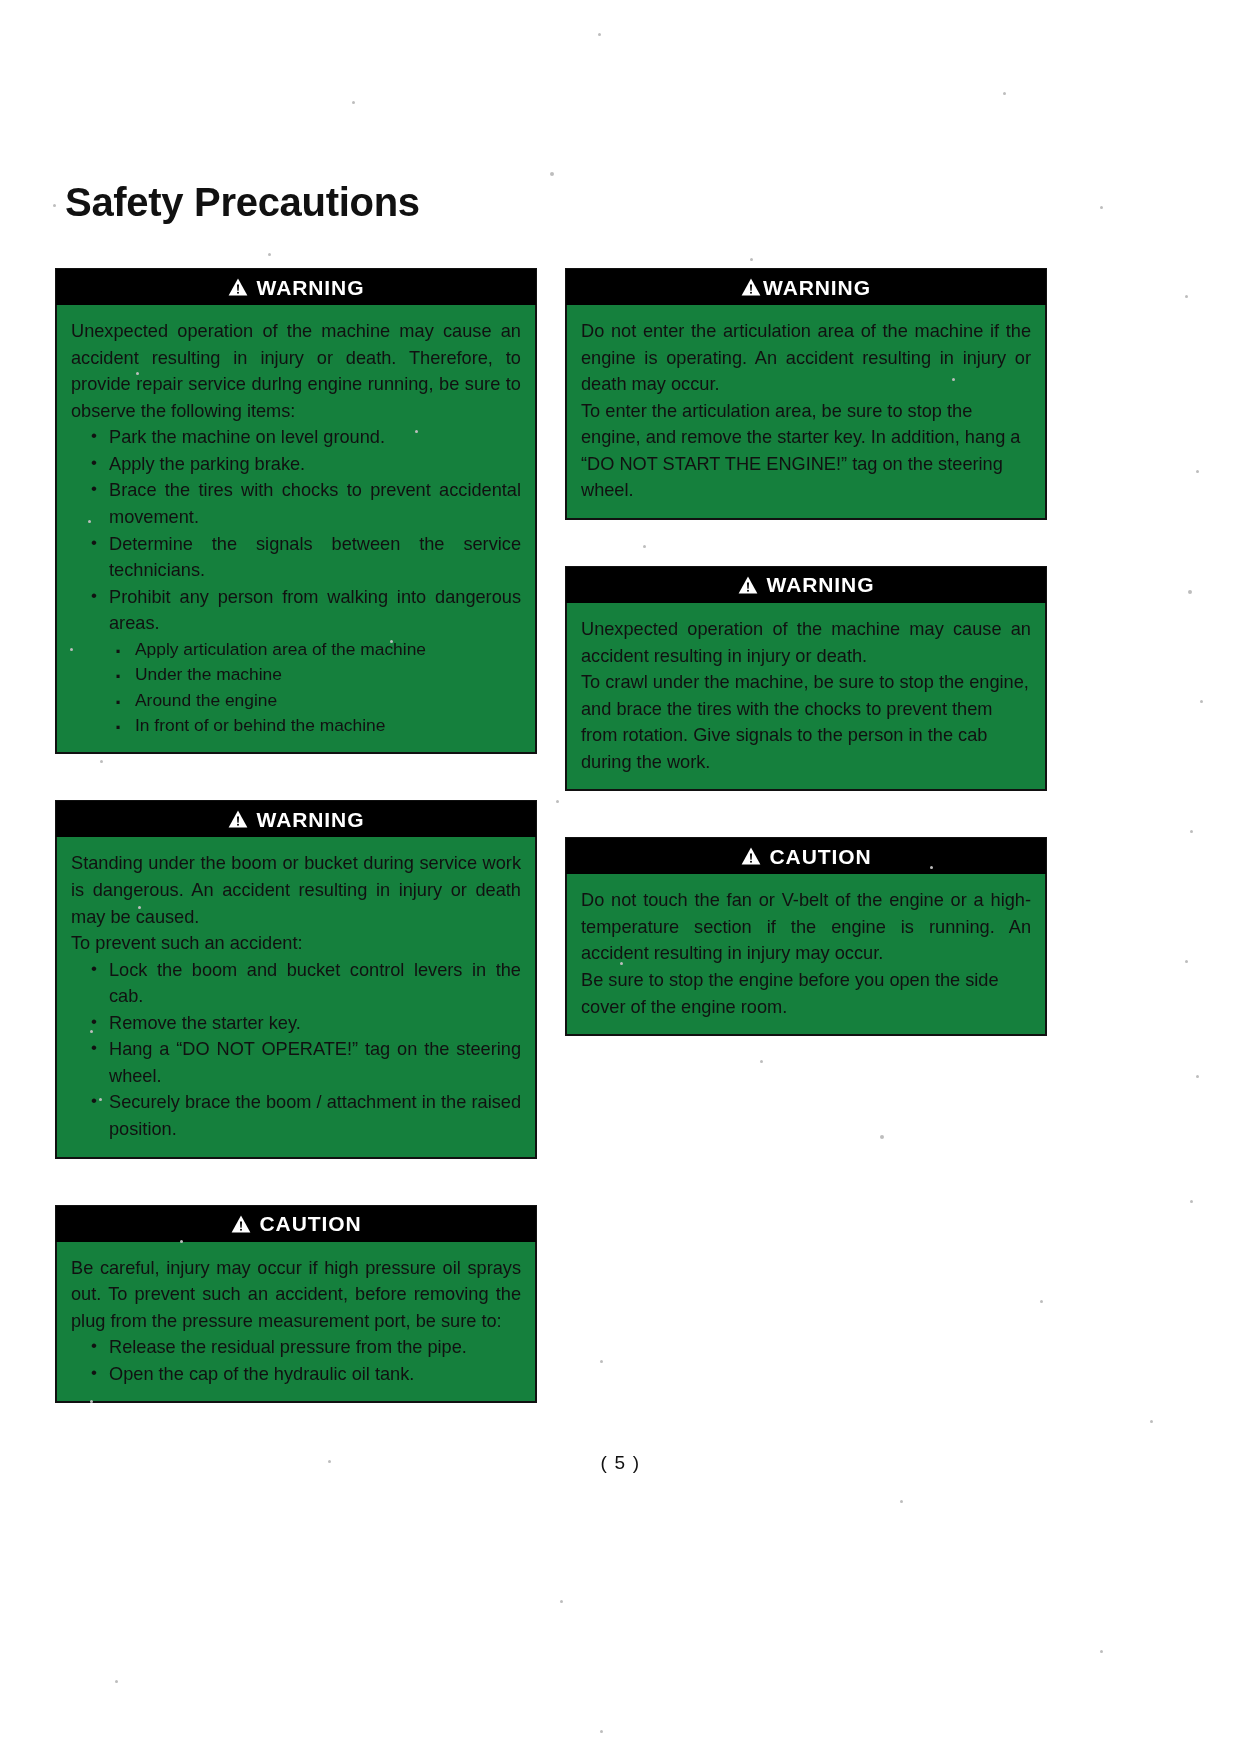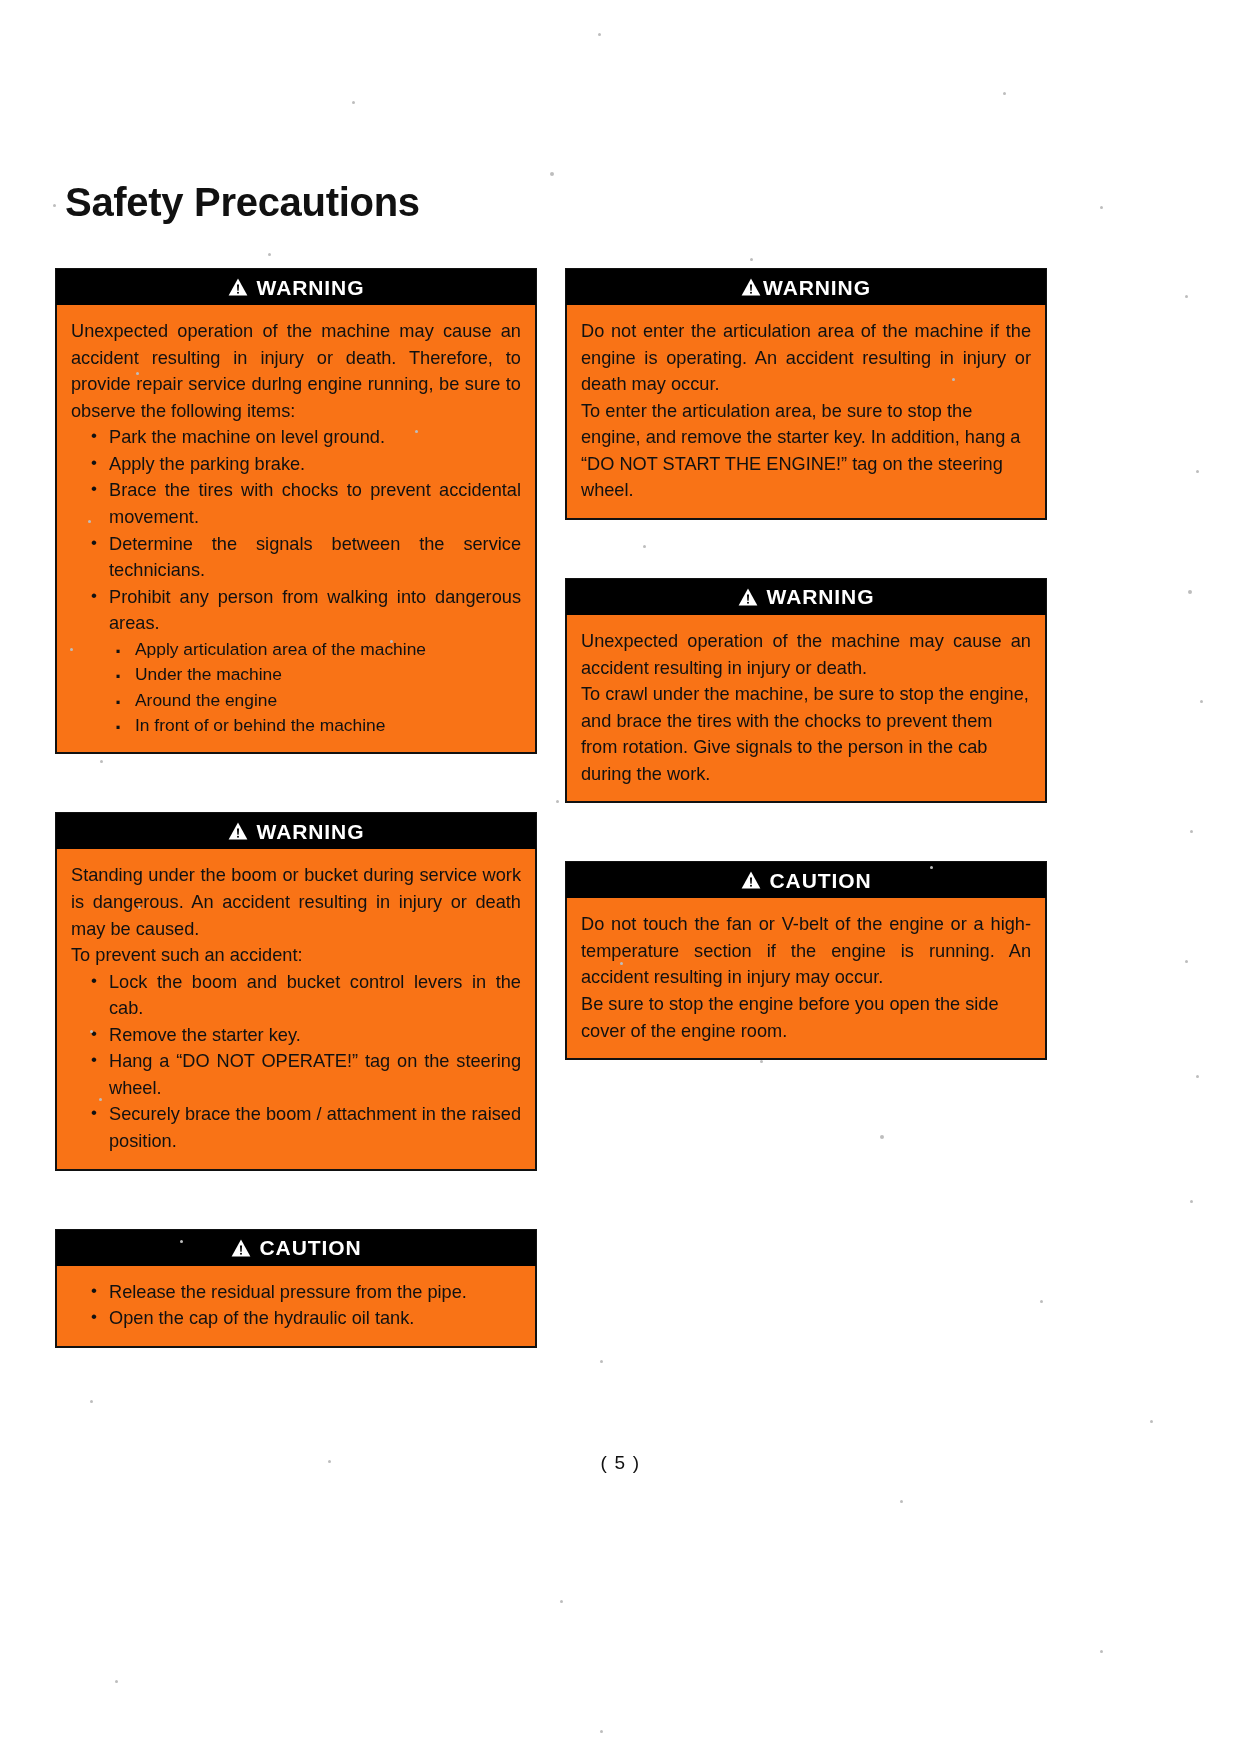--- a/index.html
+++ b/index.html
@@ -52,22 +52,22 @@
     position: absolute;
     top: 0;
     width: 482px;
   }
   .col-left  { left: 0px; }
   .col-right { left: 510px; }
 
   
   .sbox {
     border: 2px solid #111;
-    background: #f97316;
-    margin-bottom: 58px;
+    background: #15803d;
+    margin-bottom: 46px;
     box-sizing: border-box;
   }
   .sbox-header {
     background: #000;
     color: #fff;
     height: 36px;
     display: flex;
     align-items: center;
     justify-content: center;
     gap: 9px;
@@ -211,20 +211,21 @@
         <div class="sbox">
           <div class="sbox-header">
             <svg viewBox="0 0 22 20" class="tri-icon">
               <path d="M11 0.6 L21.4 19.4 L0.6 19.4 Z" fill="#ffffff"></path>
               <path d="M9.85 7.2 L12.15 7.2 L11.7 14.2 L10.3 14.2 Z" fill="#000000"></path>
               <circle cx="11" cy="16.5" r="1.1" fill="#000000"></circle>
             </svg>
             <span class="hdr-label">CAUTION</span>
           </div>
           <div class="sbox-body">
+            <p class="para">Be careful,  injury may occur if high pressure oil sprays out.  To prevent such an accident, before removing the plug from the pressure measurement port, be sure to:</p>
             <ul class="blist">
               <li class="nojust">Release the residual pressure from the pipe.</li>
               <li class="nojust">Open the cap of the hydraulic oil tank.</li>
             </ul>
           </div>
         </div>
       </div>
     <div class="col col-right" id="col-right">
         <div class="sbox">
           <div class="sbox-header tight">

